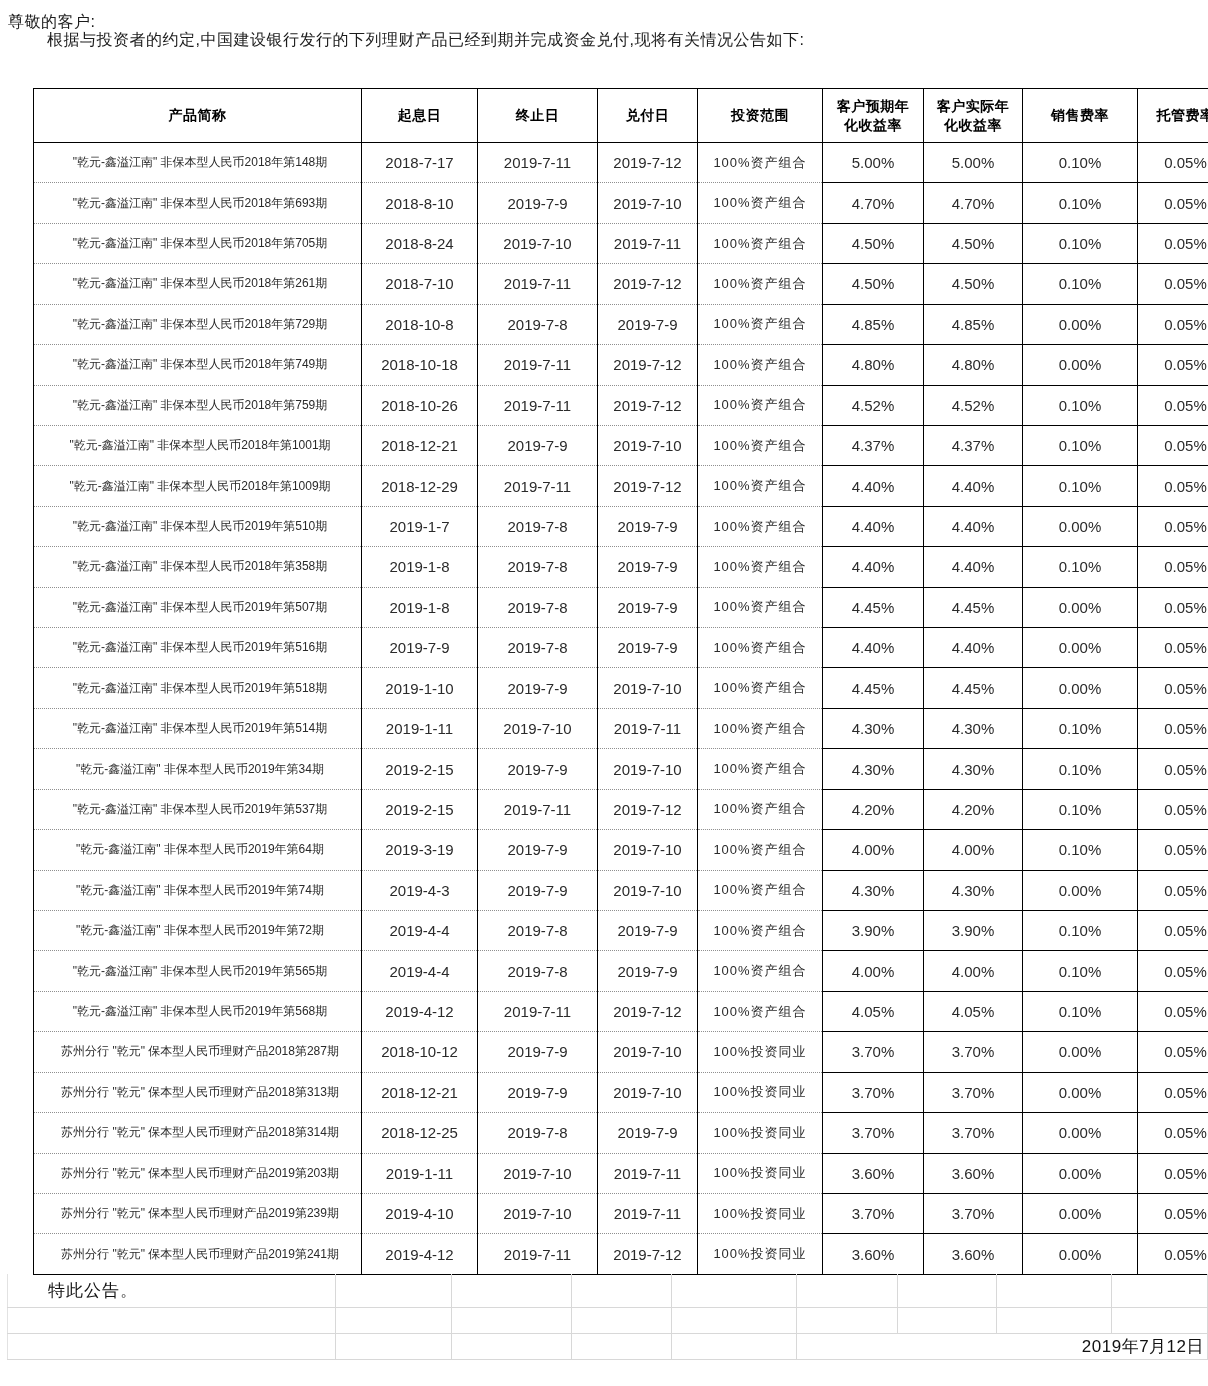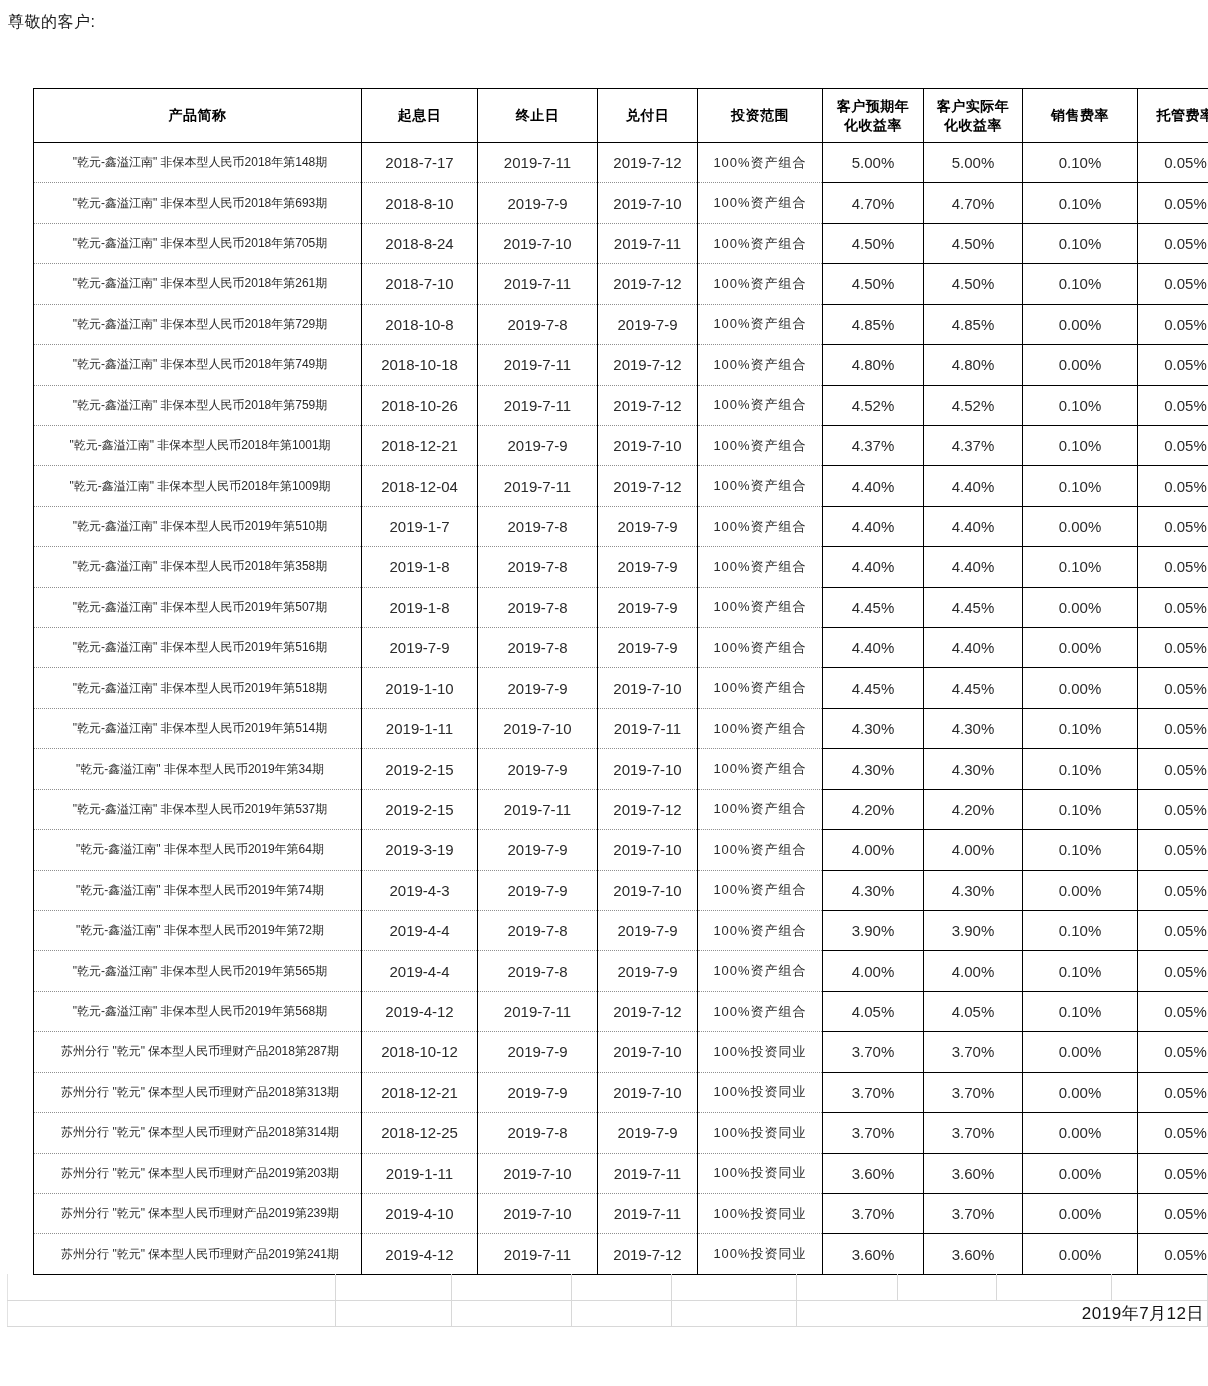--- a/index.html
+++ b/index.html
@@ -57,20 +57,21 @@
   tr.f1{height:33px;} tr.f2{height:26px;} tr.f3{height:30px;} tr.f4{height:23px;}
   .closing{font-size:17px;font-weight:500;letter-spacing:1px;padding-left:40px;color:#111;}
   td.sign{text-align:right;padding-right:3px;font-size:17px;font-weight:500;letter-spacing:.5px;color:#111;}
 </style>
 </head>
 <body>
 
 <div class="page">
 
   <div class="salutation">尊敬的客户:</div>
+  <div class="intro">根据与投资者的约定,中国建设银行发行的下列理财产品已经到期并完成资金兑付,现将有关情况公告如下:</div>
 
   <table class="main">
     <colgroup>
       <col style="width:328px">
         <col style="width:116px">
         <col style="width:120px">
       <col style="width:100px">
         <col style="width:125px">
         <col style="width:101px">
       <col style="width:99px">
@@ -176,21 +177,21 @@
           <td class="c2">2019-7-9</td>
           <td class="c3">2019-7-10</td>
           <td class="c4">100%资产组合</td>
           <td class="c5">4.37%</td>
           <td class="c6">4.37%</td>
           <td class="c7">0.10%</td>
           <td class="c8">0.05%</td>
         </tr>
         <tr>
           <td class="c0">"乾元-鑫溢江南" 非保本型人民币2018年第1009期</td>
-          <td class="c1">2018-12-04</td>
+          <td class="c1">2018-12-29</td>
           <td class="c2">2019-7-11</td>
           <td class="c3">2019-7-12</td>
           <td class="c4">100%资产组合</td>
           <td class="c5">4.40%</td>
           <td class="c6">4.40%</td>
           <td class="c7">0.10%</td>
           <td class="c8">0.05%</td>
         </tr>
         <tr>
           <td class="c0">"乾元-鑫溢江南" 非保本型人民币2019年第510期</td>
@@ -410,20 +411,31 @@
         <col style="width:116px">
         <col style="width:120px">
       <col style="width:100px">
         <col style="width:125px">
         <col style="width:101px">
       <col style="width:99px">
         <col style="width:115px">
         <col style="width:96px">
     </colgroup>
     <tbody>
+        <tr class="f1">
+      <td class="closing">特此公告。</td>
+      <td></td>
+          <td></td>
+          <td></td>
+      <td></td>
+          <td></td>
+          <td></td>
+      <td></td>
+          <td></td>
+    </tr>
     <tr class="f2">
       <td></td>
           <td></td>
           <td></td>
       <td></td>
           <td></td>
           <td></td>
       <td></td>
           <td></td>
           <td></td>

